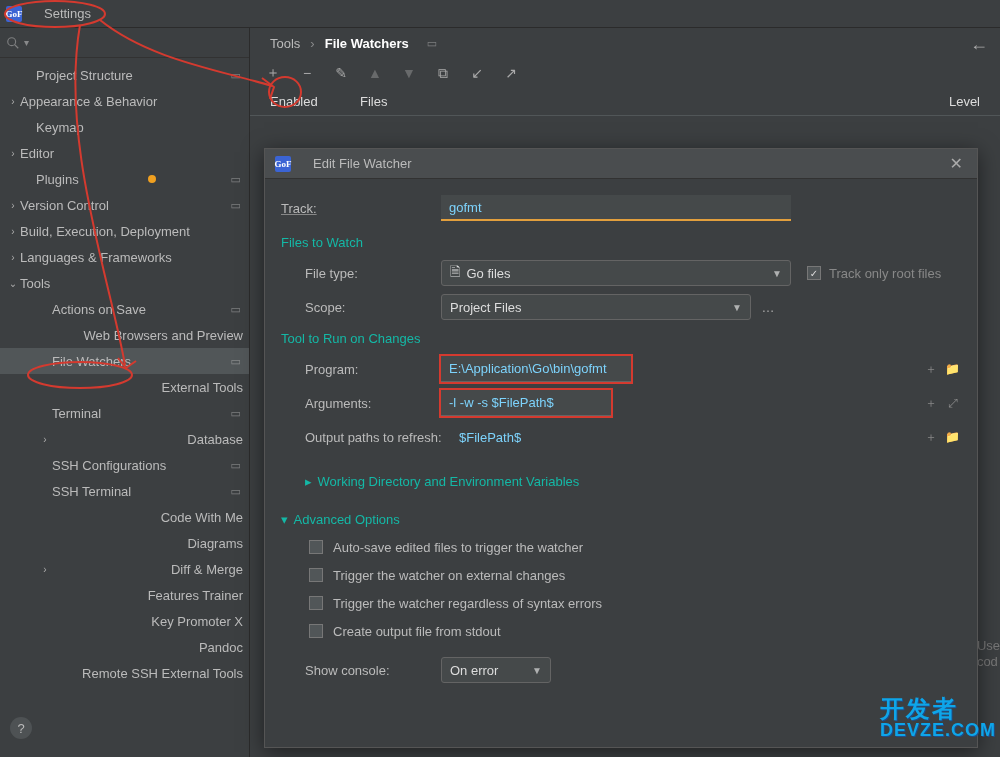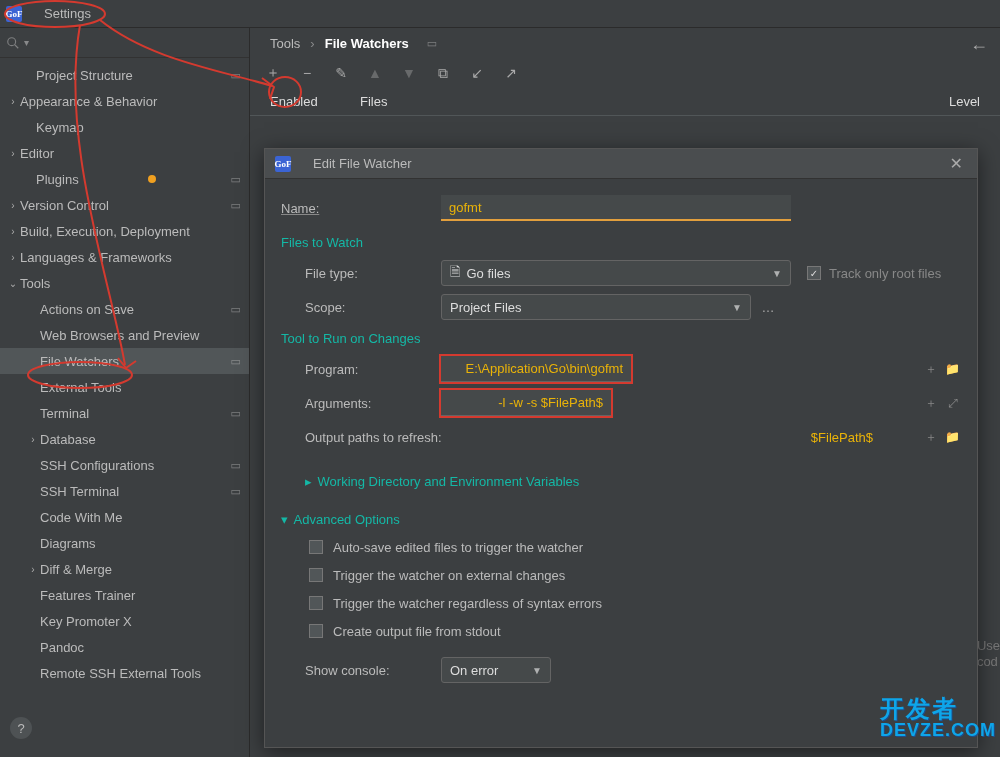--- a/index.html
+++ b/index.html
@@ -9,21 +9,21 @@
 .main { display:flex; height:729px; }
 .sidebar { width:250px; background:#3c3f41; border-right:1px solid #2b2b2b; overflow:hidden; }
 .search-row { height:30px; display:flex; align-items:center; padding:0 6px; border-bottom:1px solid #323232; }
 .search-icon { width:14px; height:14px; margin-right:4px; opacity:.6; }
 .search-chev { opacity:.6; font-size:10px; }
 .tree { padding-top:4px; }
 .tree-item { display:flex; align-items:center; height:26px; padding:0 6px; cursor:pointer; color:#bbbbbb; }
 .tree-item.row-sel { background:#515658; }
 .chev { width:14px; color:#aaa; font-size:10px; text-align:center; }
 .ind1 { padding-left:22px; }
-.ind2 { padding-left:26px; }
+.ind2 { padding-left:38px;justify-content:space-between; }
 .badge-dot { width:8px; height:8px; background:#f0a020; border-radius:50%; margin-left:auto; margin-right:6px; }
 .collapse-ic { opacity:.5; margin-left:auto; margin-right:2px; font-size:11px; }
 .collapse-ic2 { opacity:.5; margin-right:2px; font-size:11px; }
 .content { flex:1; background:#3c3f41; position:relative; }
 .crumb { height:30px; display:flex; align-items:center; padding:0 20px; gap:10px; }
 .crumb b { color:#fff; font-weight:600; }
 .crumb-sep { opacity:.6; }
 .back-btn { position:absolute; right:12px; top:6px; color:#aaa; font-size:18px; cursor:pointer; }
 .toolbar { height:30px; display:flex; align-items:center; padding:0 14px; gap:16px; }
 .tb-btn { width:18px; height:18px; display:flex; align-items:center; justify-content:center; color:#aaa; cursor:pointer; font-size:14px; }
@@ -32,23 +32,23 @@
 .col-name { flex:1; color:#ddd; }
 .col-level { width:60px; color:#ddd; text-align:right; }
 .dialog { position:absolute; left:264px; top:148px; width:714px; height:600px; background:#3c3f41; border:1px solid #555; box-shadow:0 4px 20px rgba(0,0,0,.5); }
 .dlg-title { height:30px; background:#4a4d4f; display:flex; align-items:center; padding:0 10px; border-bottom:1px solid #323232; }
 .dlg-close { margin-left:auto; color:#aaa; cursor:pointer; font-size:16px; padding:0 4px; }
 .dlg-body { padding:12px 16px; overflow:auto; height:570px; }
 .form-row { display:flex; align-items:center; height:34px; }
 .form-row label { width:160px; color:#bbbbbb; }
 .form-row .u { text-decoration:underline; text-decoration-color:#888; }
 .form-row.sub label { padding-left:24px; }
-.fld { flex:1; background:#45494a; border:none; border-bottom:1px solid #646464; color:#eab308; height:26px; padding:0 8px; max-width:350px; }
+.fld { flex:1; background:#45494a; border:none; border-bottom:1px solid #646464; color:#7dd3fc; height:26px; padding:0 8px; max-width:350px; }
 .fld-name { border-bottom:2px solid #e29f3d; }
-.field-wide { max-width:460px;text-align:right; }
+.field-wide { max-width:460px; }
 .combo { flex:1; max-width:350px; background:#45494a; border:1px solid #646464; height:26px; display:flex; align-items:center; padding:0 8px; color:#ddd; cursor:pointer; border-radius:3px; }
 .combo .chev-d { margin-left:auto; opacity:.7; font-size:10px; }
 .ellips-btn { width:22px; height:22px; margin-left:6px; color:#aaa; display:flex; align-items:center; justify-content:center; cursor:pointer; }
 .chk-row { display:flex; align-items:center; gap:8px; margin-left:16px; }
 .chk { width:14px; height:14px; border:1px solid #777; background:#515658; cursor:pointer; display:flex; align-items:center; justify-content:center; color:#ddd; font-size:10px; }
 .section { color:#14b8a6; margin:10px 0 6px; font-size:13px; }
 .section.exp { display:flex; align-items:center; gap:6px; cursor:pointer; }
 .opt-list { padding-left:28px; }
 .opt-list .opt { display:flex; align-items:center; gap:10px; height:28px; }
 .tool-icons { display:flex; gap:6px; margin-left:8px; }
@@ -222,21 +222,21 @@
 </div>
 
 <div class="dialog">
   <div class="dlg-title">
     <div class="title-icon">GoF</div>
     <span>Edit File Watcher</span>
     <div class="dlg-close">✕</div>
   </div>
   <div class="dlg-body">
     <div class="form-row">
-      <label><span class="u">Name:</span></label>
+      <label><span class="u">Track:</span></label>
       <input class="fld fld-name" value="gofmt" style="">
     </div>
 
     <div class="section">Files to Watch</div>
 
     <div class="form-row sub">
       <label>File type:</label>
       <div class="combo">
         <span style="margin-right:6px">🗎</span>
         <span>Go files</span>

